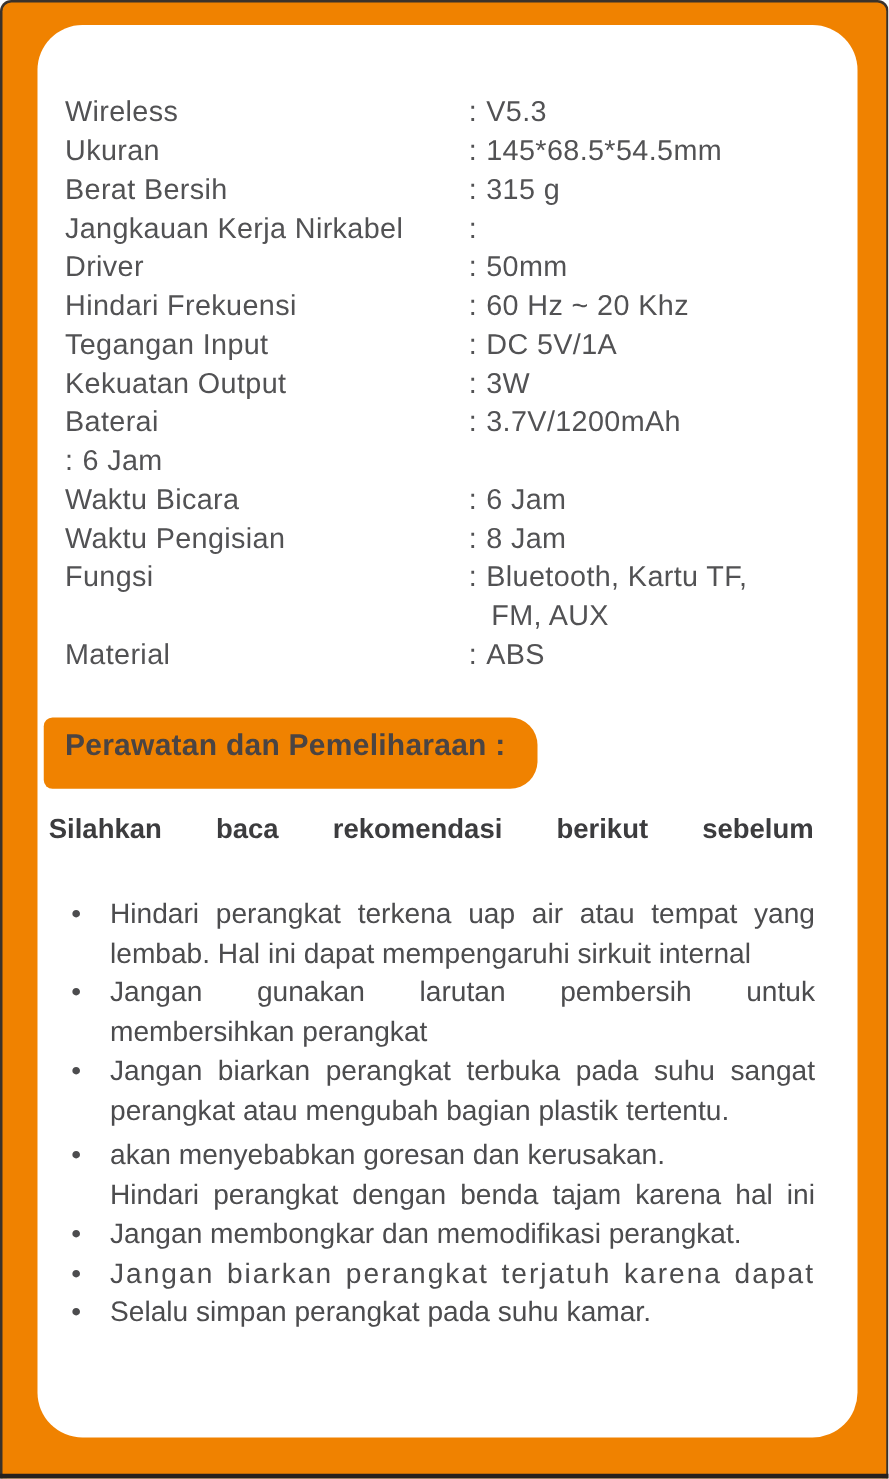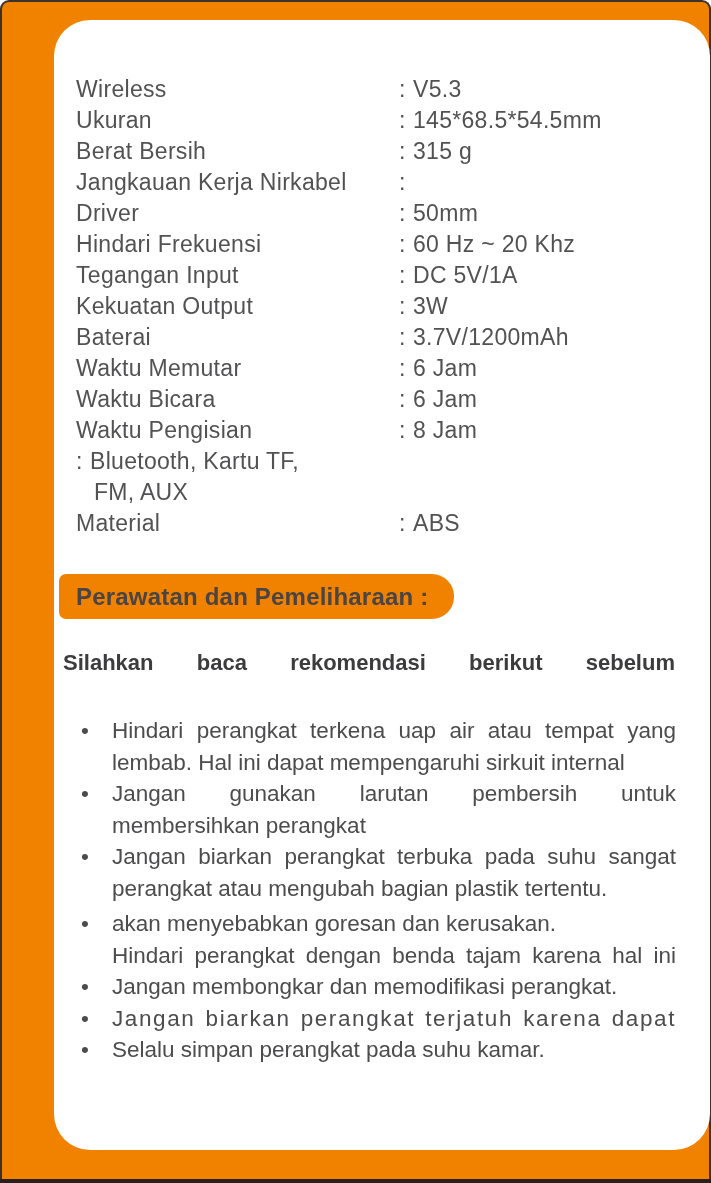--- a/index.html
+++ b/index.html
@@ -14,35 +14,35 @@
     border:2px solid #3A322B;border-bottom:none;
     border-radius:9px 9px 0 0;
     box-sizing:border-box;
   }
   .bottom-strip{
     position:absolute;left:0;right:0;bottom:0;height:4px;background:#27211E;
   }
   
   .card{
     position:absolute;left:30px;top:20px;width:656px;height:1130px;
-    background:#ffffff;border-radius:36px;margin-left:24px;
+    background:#ffffff;border-radius:36px;
   }
   
   .specs{
     position:absolute;top:54px;left:22px;right:16px;
     font-size:23px;line-height:31px;color:#525254;letter-spacing:0.3px;
   }
   .spec-row{display:flex;align-items:flex-start;}
   .spec-label{width:323px;flex:0 0 323px;white-space:nowrap;}
   .spec-colon{width:14px;flex:0 0 14px;}
   .spec-value{flex:1;white-space:nowrap;}
   .spec-value .value-line2{margin-left:4px;white-space:nowrap;}
   
   .badge{
-    position:absolute;top:554px;left:5px;height:45px;line-height:45px;
+    position:absolute;top:554px;left:5px;height:57px;line-height:45px;
     background:#F08200;color:#4A4443;
     font-size:24px;font-weight:bold;letter-spacing:0.2px;
     padding:0 26px 0 17px;border-radius:7px 22px 22px 7px;
     white-space:nowrap;
     text-align:center;
   }
   
   .heading{
     position:absolute;top:625px;left:9px;width:612px;
     font-size:22px;font-weight:bold;line-height:36px;color:#3C3C3E;
@@ -120,38 +120,38 @@
     <div class="spec-value">3W</div>
   </div>
 
   <div class="spec-row">
     <div class="spec-label">Baterai</div>
     <div class="spec-colon">:</div>
     <div class="spec-value">3.7V/1200mAh</div>
   </div>
 
   <div class="spec-row">
-    <div class="spec-label">Waktu Memutar</div>
     <div class="spec-colon">:</div>
     <div class="spec-value">6 Jam</div>
   </div>
 
   <div class="spec-row">
     <div class="spec-label">Waktu Bicara</div>
     <div class="spec-colon">:</div>
     <div class="spec-value">6 Jam</div>
   </div>
 
   <div class="spec-row">
     <div class="spec-label">Waktu Pengisian</div>
     <div class="spec-colon">:</div>
     <div class="spec-value">8 Jam</div>
   </div>
 
   <div class="spec-row">
+    <div class="spec-label">Fungsi</div>
     <div class="spec-colon">:</div>
     <div class="spec-value">Bluetooth, Kartu TF,<div class="value-line2">FM, AUX</div></div>
   </div>
 
   <div class="spec-row">
     <div class="spec-label">Material</div>
     <div class="spec-colon">:</div>
     <div class="spec-value">ABS</div>
   </div>
 </div>

